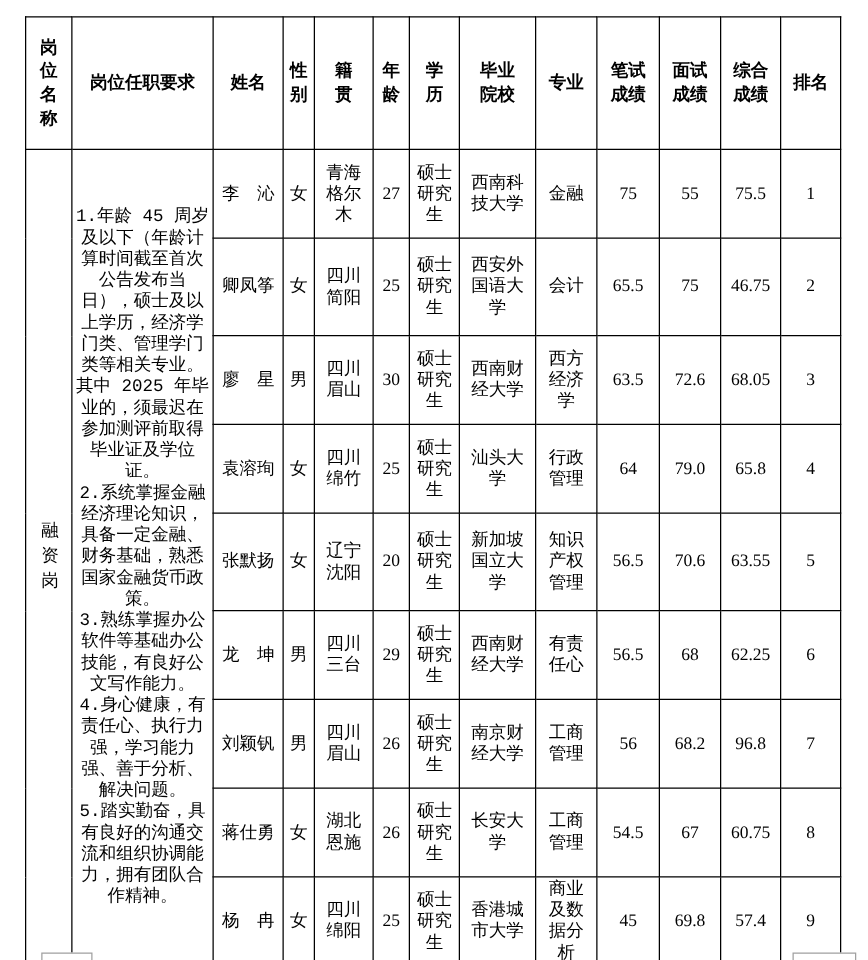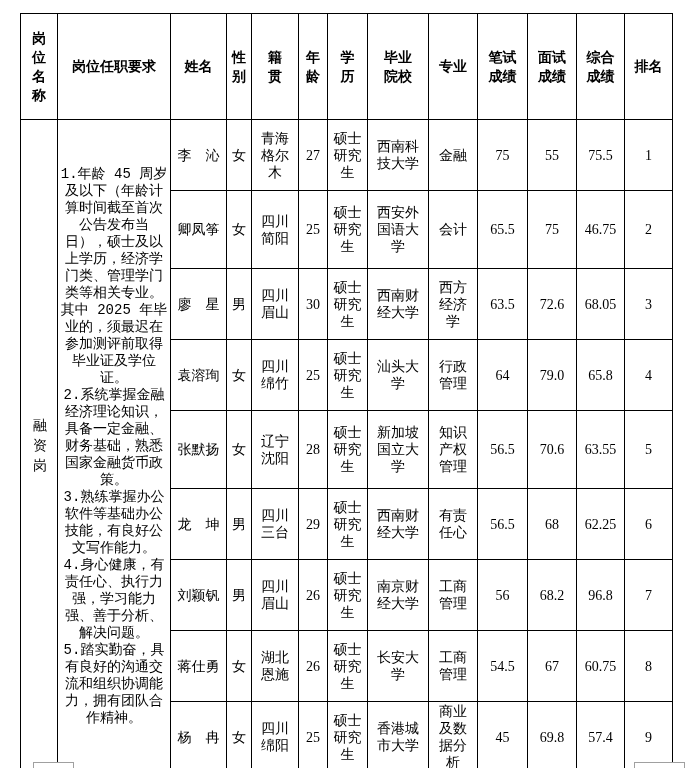--- a/index.html
+++ b/index.html
@@ -189,21 +189,21 @@
           <td><span>79.0</span></td>
           <td><span>65.8</span></td>
           <td><span>4</span></td>
         </tr>
         <tr>
           <td><span>张默扬</span></td>
           <td><span>女</span></td>
           <td>
             <div class="w2">辽宁沈阳</div>
           </td>
-          <td><span>28</span></td>
+          <td><span>20</span></td>
           <td>
             <div class="w2">硕士研究生</div>
           </td>
           <td>
             <div class="w3">新加坡国立大学</div>
           </td>
           <td>
             <div class="w2">知识产权管理</div>
           </td>
           <td><span>56.5</span></td>

